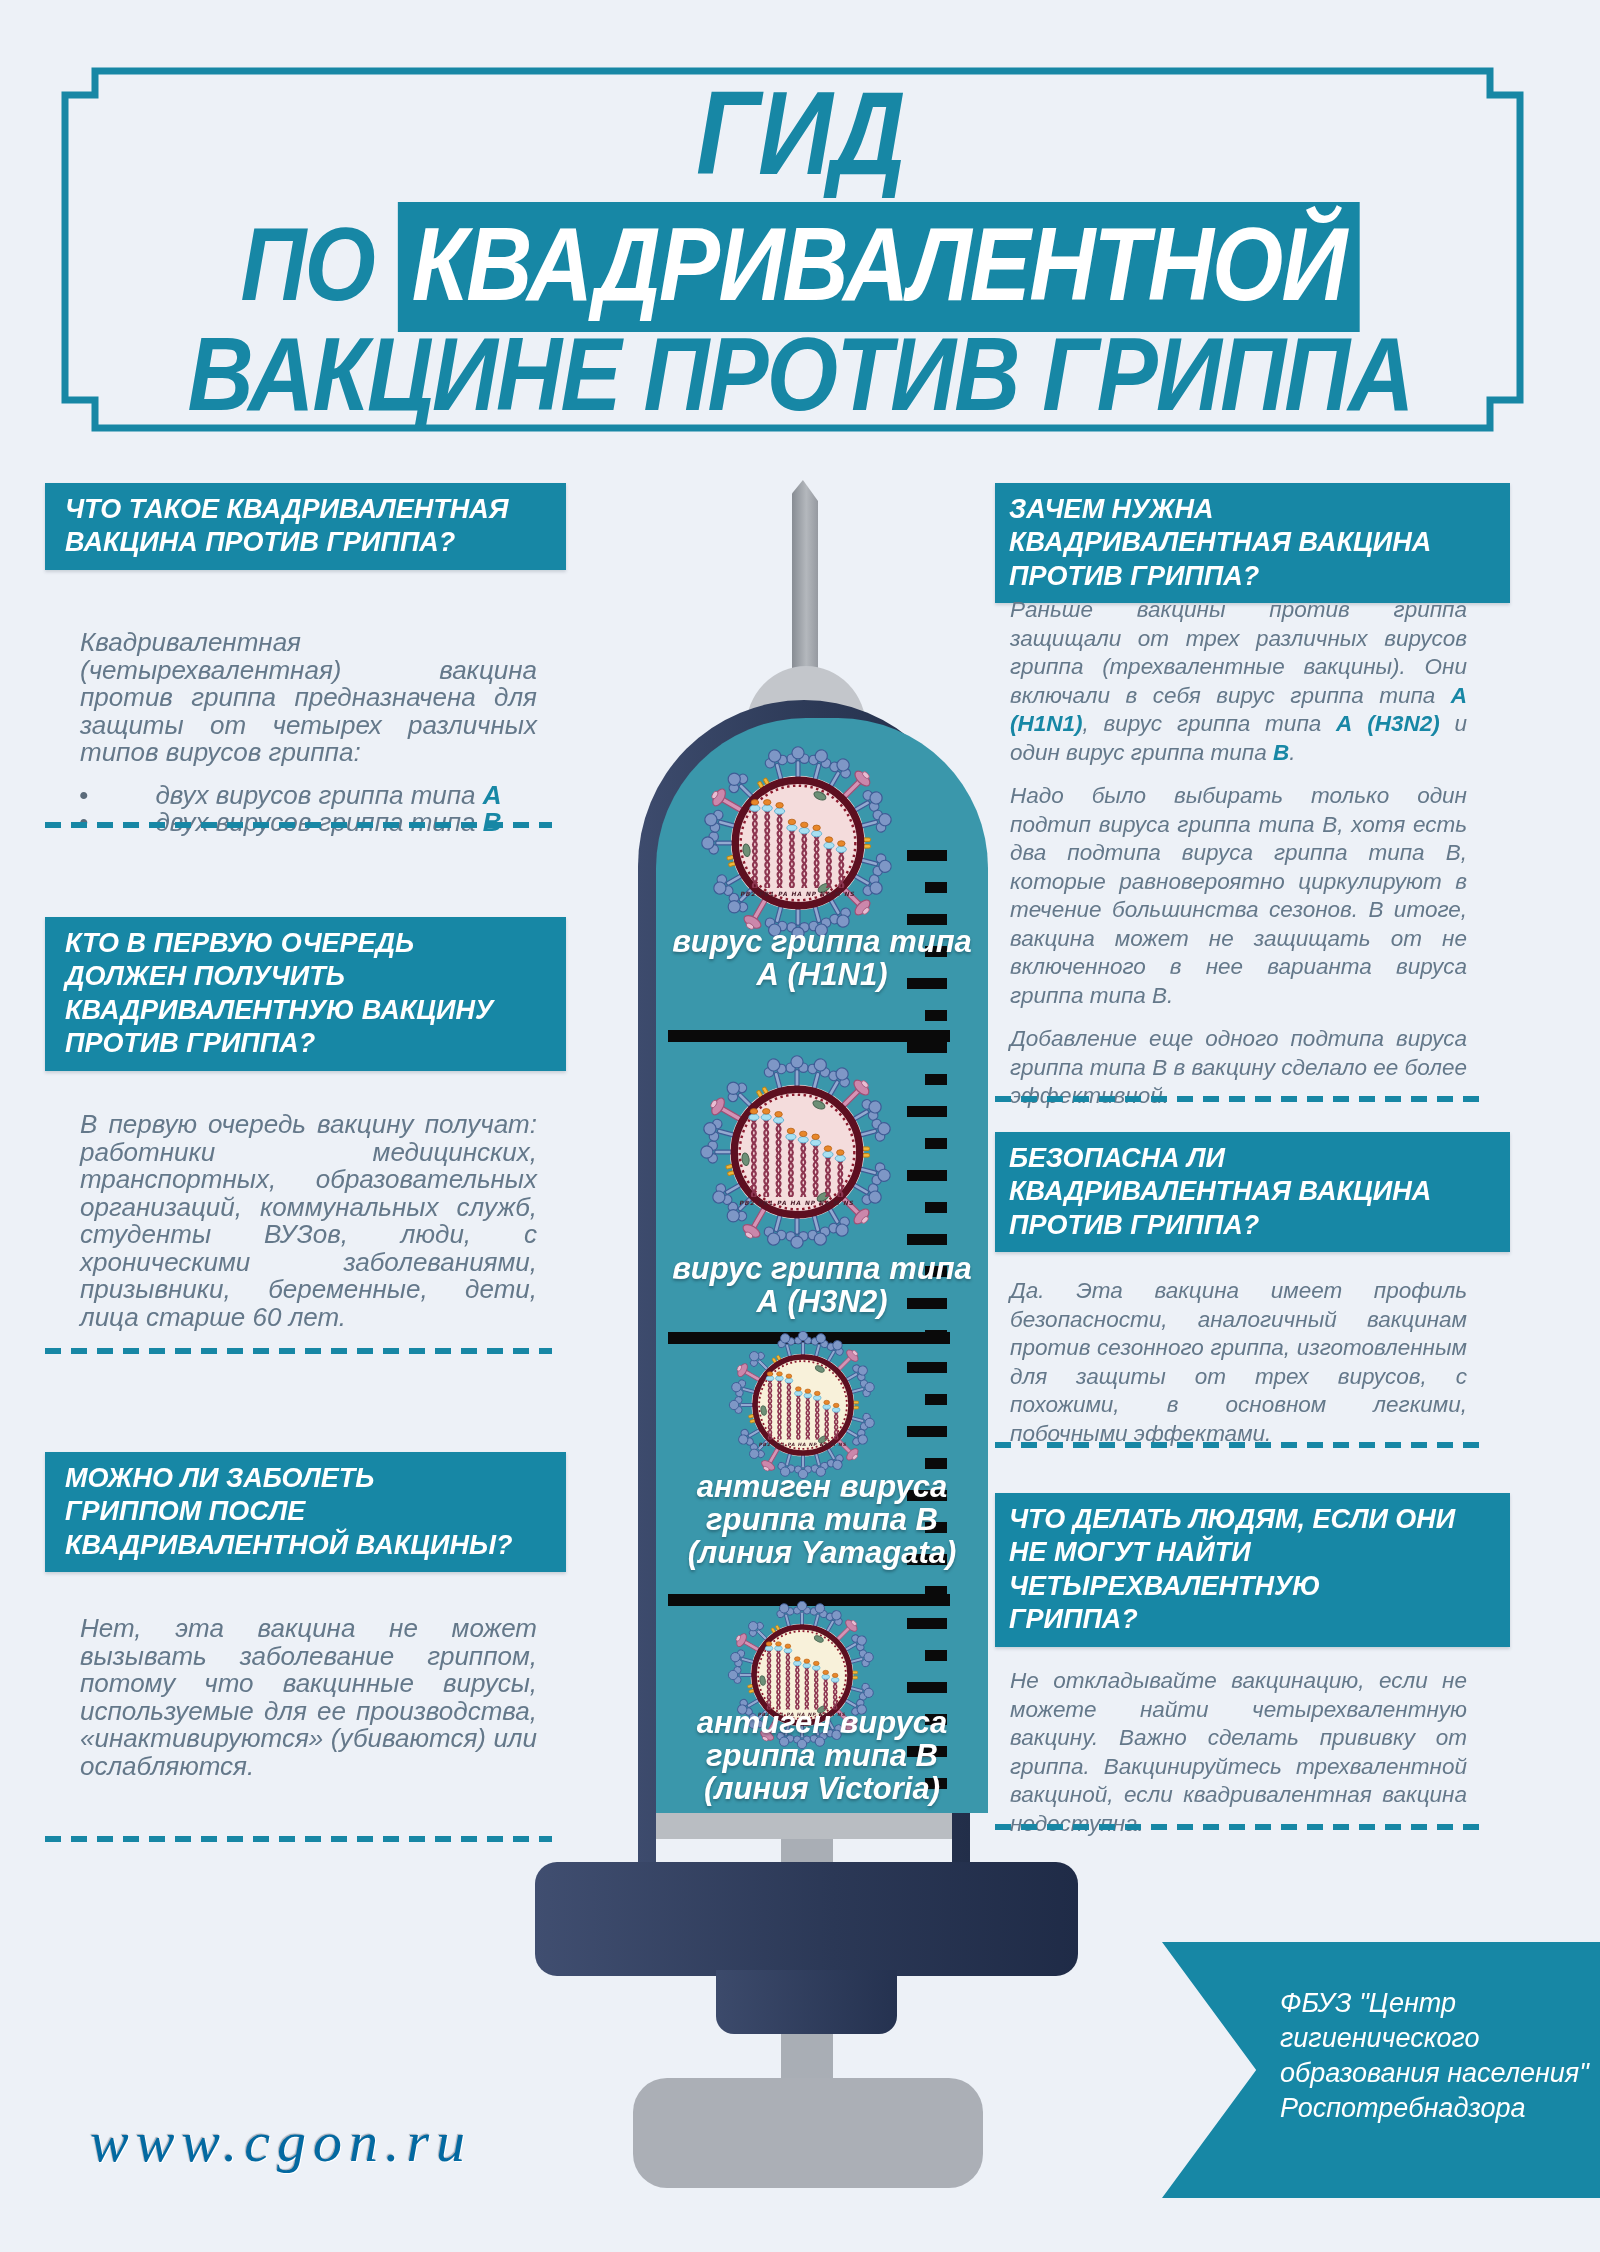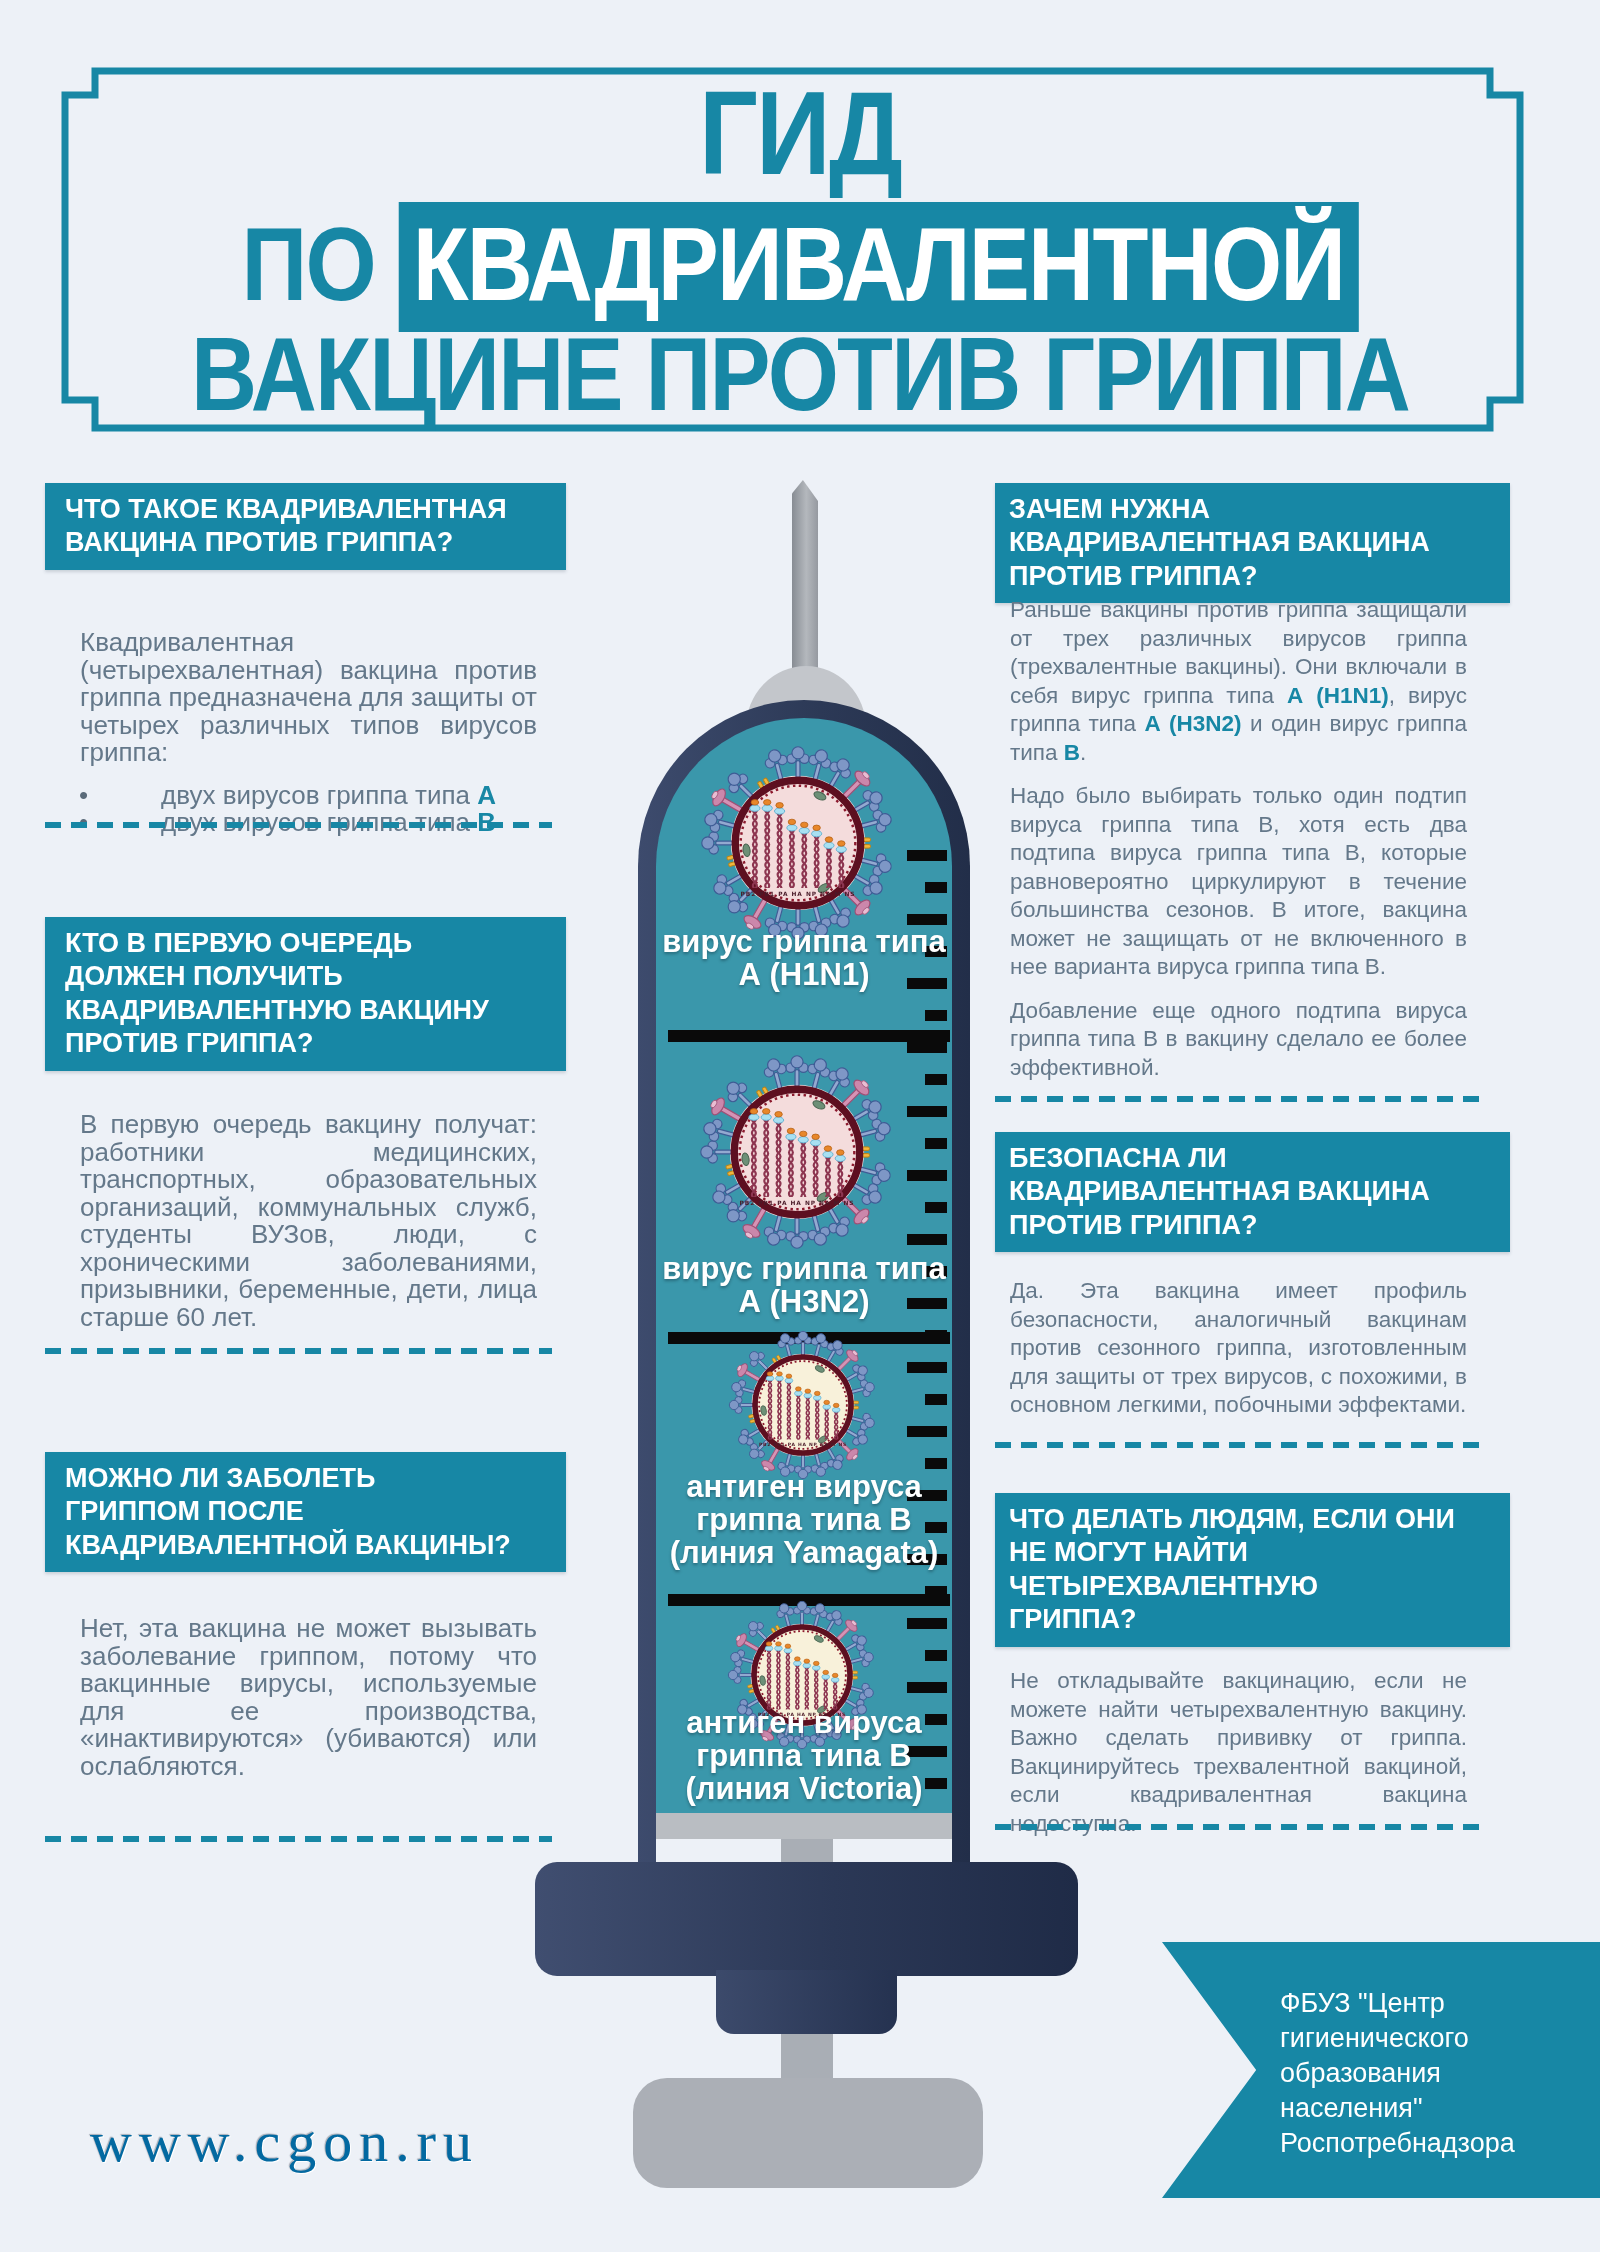--- a/index.html
+++ b/index.html
@@ -1,17 +1,17 @@
 <!DOCTYPE html>
 <html><head>
 <meta charset="utf-8">
 <style>
   html,body{margin:0;padding:0;background:#edf1f7;}
   #page{position:relative;width:1600px;height:2252px;background:#edf1f7;overflow:hidden;
-        font-family:"Liberation Sans","DejaVu Sans",sans-serif;}
+        font-family:"Liberation Sans","DejaVu Sans",sans-serif;font-style:italic;}
 
   
   #title-frame{position:absolute;left:0;top:0;width:1600px;height:470px;pointer-events:none;}
   .title-line{position:absolute;left:0;width:1600px;text-align:center;color:#1787a5;
               font-weight:bold;line-height:1;letter-spacing:-2px;transform:scaleX(.88);}
   #title-l1{top:74px;font-size:118px;}
   #title-l2{top:212px;font-size:104px;}
   #title-l3{top:322px;font-size:104px;}
   .title-hl{background:#1787a5;color:#ffffff;padding:4px 16px 10px 16px;}
 
@@ -34,21 +34,21 @@
   
   #needle{position:absolute;left:792px;top:480px;width:26px;height:192px;
           background:linear-gradient(90deg,#878c93,#b4b8bd 55%,#9599a0);
           clip-path:polygon(0 7%,42% 0,100% 11%,100% 100%,0 100%);}
   #needle-hub{position:absolute;left:746px;top:666px;width:120px;height:64px;background:#c3c6cb;
               border-radius:60px 60px 0 0 / 62px 62px 0 0;}
   #barrel{position:absolute;left:638px;top:700px;width:332px;height:1162px;
           background:linear-gradient(90deg,#3d4b6d 0%,#2c3956 55%,#222e49 100%);
           border-radius:170px 170px 0 0;}
   #chamber{position:absolute;left:18px;top:18px;width:296px;height:1095px;background:#3a97ab;
-           border-radius:150px 150px 0 0;overflow:hidden;}
+           border-radius:150px 150px 0 0;overflow:hidden;padding-left:36px;}
   #chamber-bottom{position:absolute;left:18px;top:1113px;width:296px;height:26px;background:#b9bdc2;}
   #barrel-gap{position:absolute;left:18px;top:1139px;width:296px;height:23px;background:#edf1f7;}
   #barrel-gap .rod{position:absolute;left:125px;top:0;width:52px;height:23px;background:#a9aeb5;}
   .ticks-long,.ticks-short{position:absolute;background:repeating-linear-gradient(180deg,#0a0a0a 0 11px,transparent 11px 64px);}
   .ticks-long{left:251px;top:132px;width:40px;height:960px;}
   .ticks-short{left:269px;top:164px;width:22px;height:928px;}
   .separator{position:absolute;left:12px;width:282px;height:12px;background:#0a0a0a;}
   .virus{position:absolute;}
   .virusA{width:196px;height:196px;}
   .virusB{width:150px;height:150px;}

